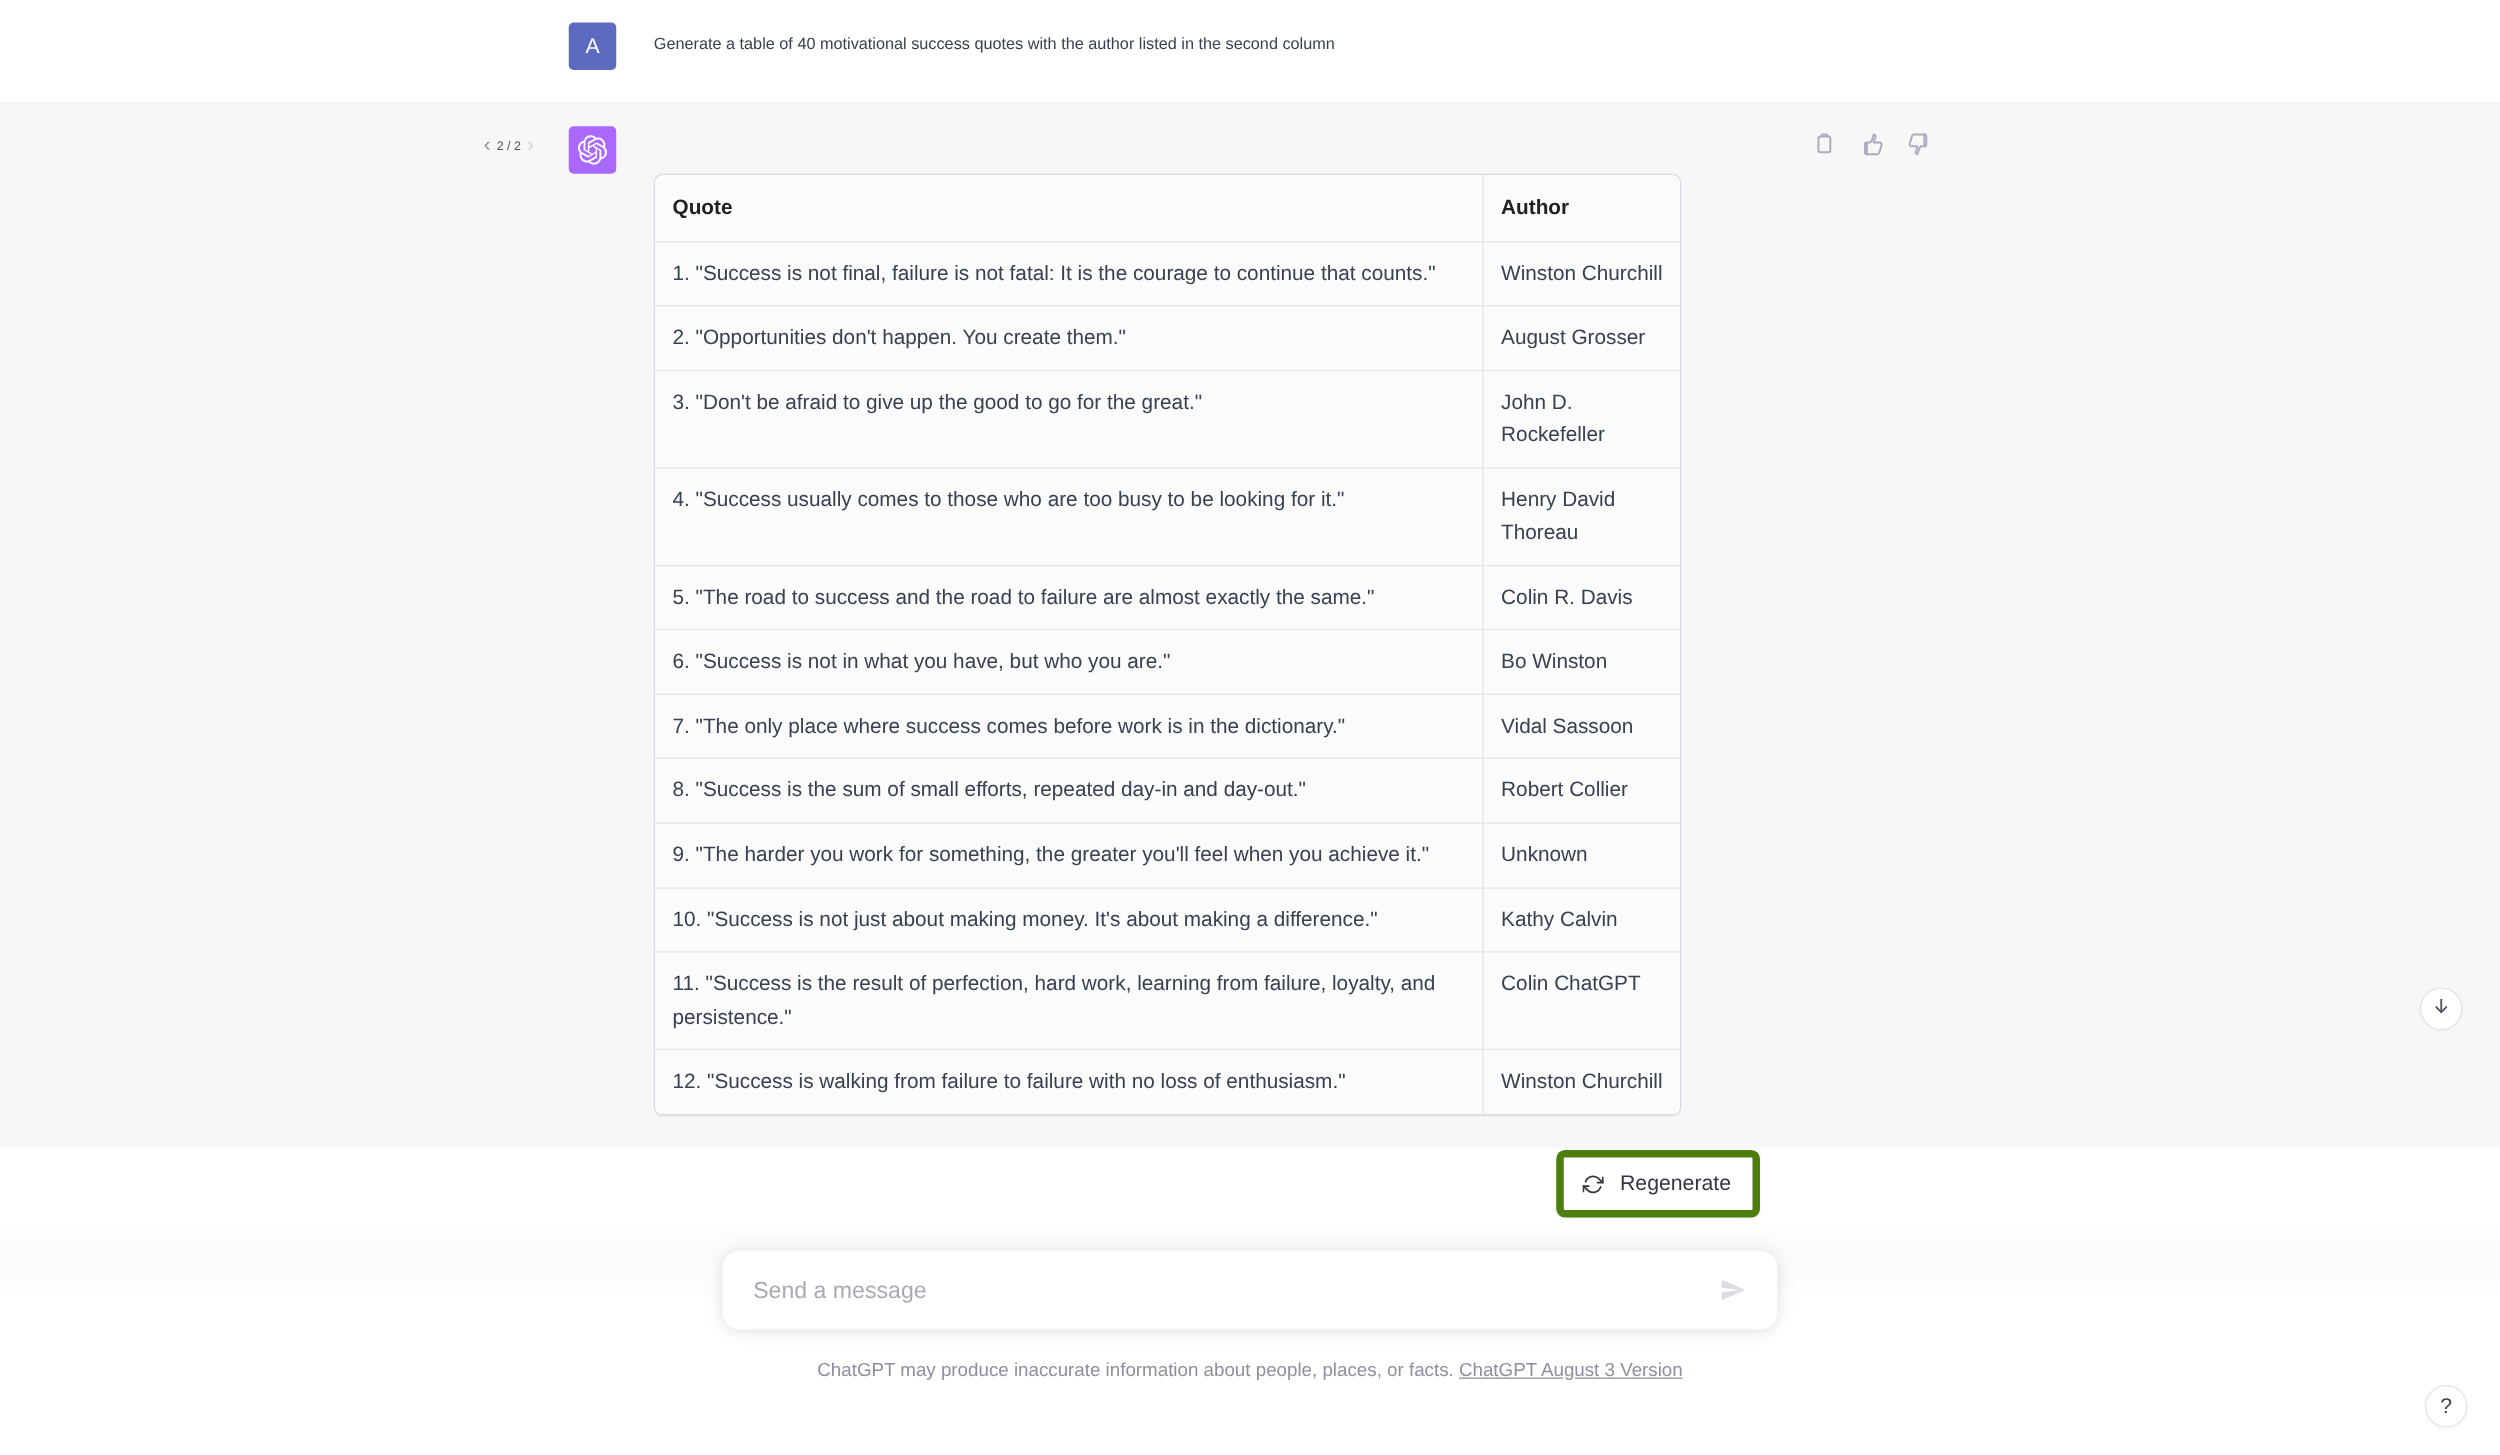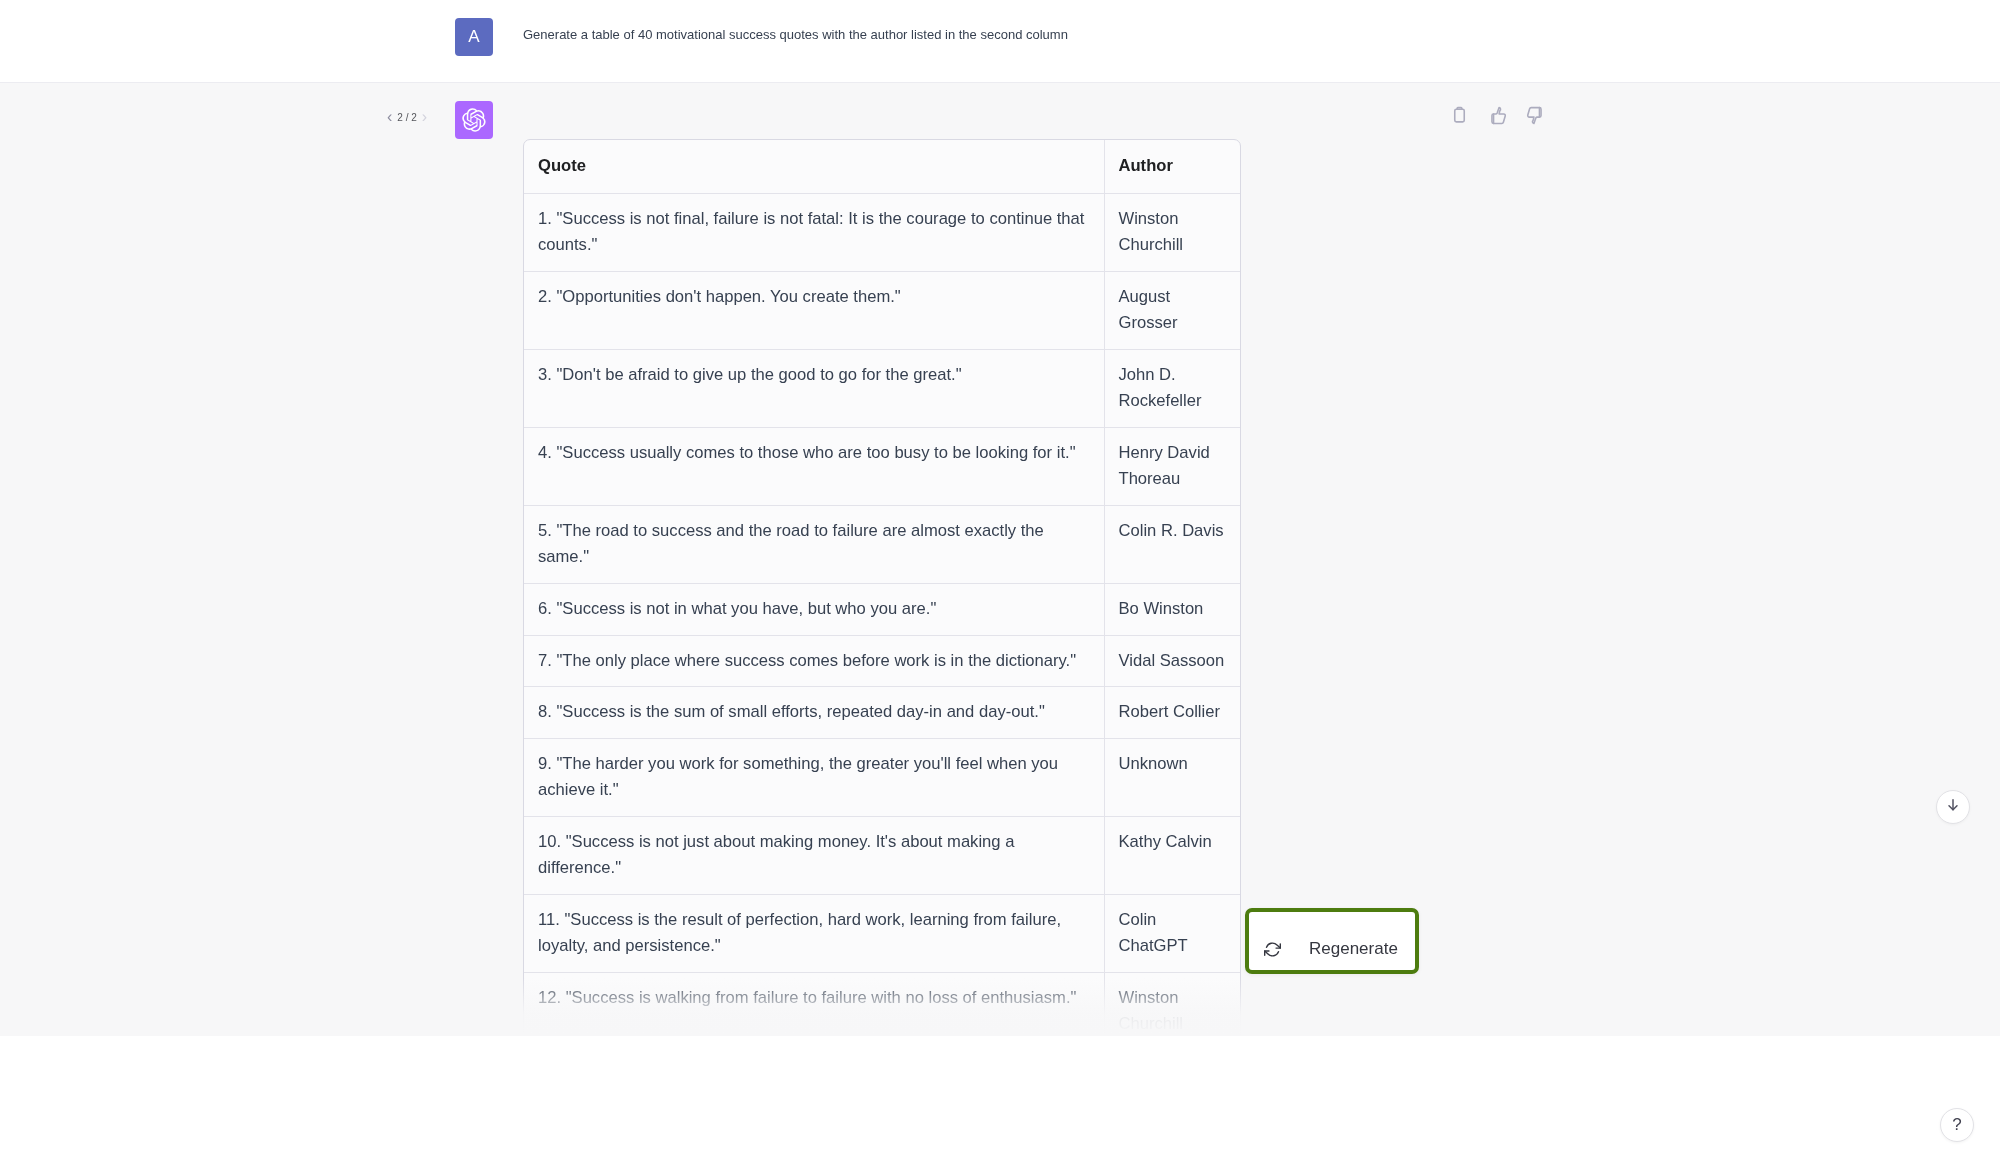--- a/index.html
+++ b/index.html
@@ -114,21 +114,21 @@
     cursor: pointer;
     display: flex;
     align-items: center;
     justify-content: center;
   }
   .actions .act-btn svg { display: block; }
 
   
   .table-wrap {
     margin-top: 32px;
-    width: 718px;
+    width: 822px;
     border: 1px solid #d9d9e3;
     border-radius: 7px;
     overflow: hidden;
     background: #fbfbfc;
   }
   table.quotes {
     border-collapse: collapse;
     width: 100%;
     table-layout: fixed;
     font-size: 16.6px;
@@ -243,25 +243,25 @@
   }
 
   
   .regenerate-btn {
     position: absolute;
     left: 50%;
     margin-left: 245px;
     bottom: 190px;
     display: flex;
     align-items: center;
-    gap: 28px;
-    background: #ffffff;
-    border: 4px solid #4d7c0f;
+    gap: 13px;
+    background: #ffffff;
+    border: 6px solid #4d7c0f;
     border-radius: 7px;
-    padding: 27px 17px 11px 15px;
+    padding: 11px 17px 11px 15px;
     font-size: 17px;
     color: #353740;
     box-shadow: 0 1px 4px rgba(0,0,0,0.055);
     cursor: pointer;
     white-space: nowrap;
     z-index: 30;
   }
   .regenerate-btn svg { display: block; color: #353740; }
 
   
@@ -444,18 +444,35 @@
 
   <div class="scroll-bottom-btn">
     <span>
       <svg width="16" height="16" viewBox="0 0 24 24" fill="none" stroke="currentColor" stroke-width="2.2" stroke-linecap="round" stroke-linejoin="round">
         <line x1="12" y1="4" x2="12" y2="19"></line>
         <polyline points="6 13 12 19 18 13"></polyline>
       </svg>
     </span>
   </div>
 
+  <div class="composer-region">
+    <div class="composer-bg"></div>
+    <div class="composer-center">
+      <div class="composer-box">
+        <input class="composer-input" type="text" placeholder="Send a message" style="">
+        <div class="send-btn">
+          <svg width="22" height="22" viewBox="0 0 24 24" fill="currentColor">
+            <path d="M3.4 20.4 20.85 12.92a1 1 0 0 0 0-1.84L3.4 3.6a1 1 0 0 0-1.39.91L2 9.12c0 .5.37.93.87.99L17 12 2.87 13.89c-.5.07-.87.49-.87 1l.01 4.61a1 1 0 0 0 1.39.9Z"></path>
+          </svg>
+        </div>
+      </div>
+      <div class="footer-note">
+        <span>ChatGPT may produce inaccurate information about people, places, or facts.</span>
+        <a href="#">ChatGPT August 3 Version</a>
+      </div>
+    </div>
+  </div>
 
   <div class="help-btn">
     <span>?</span>
   </div>
 
 </div>
 
 </body></html>

